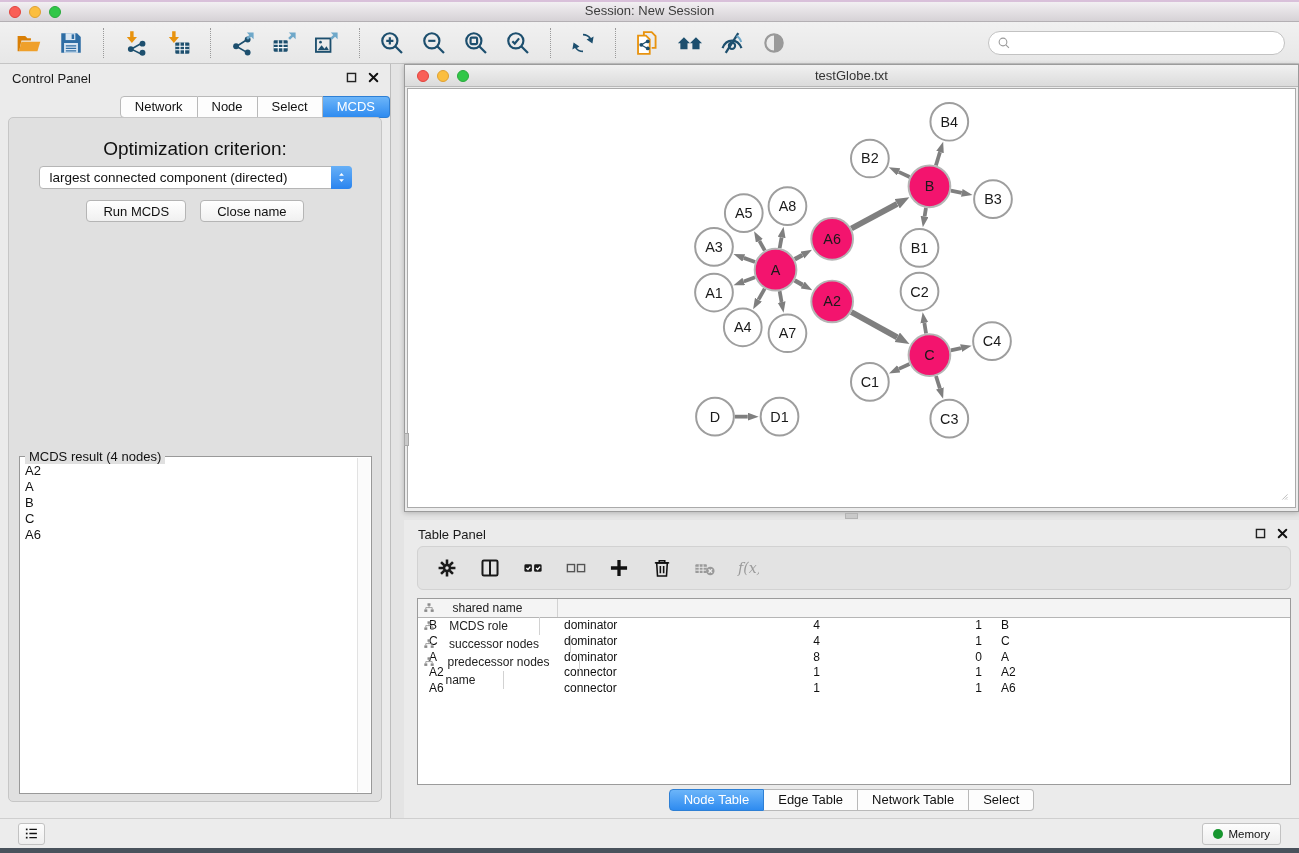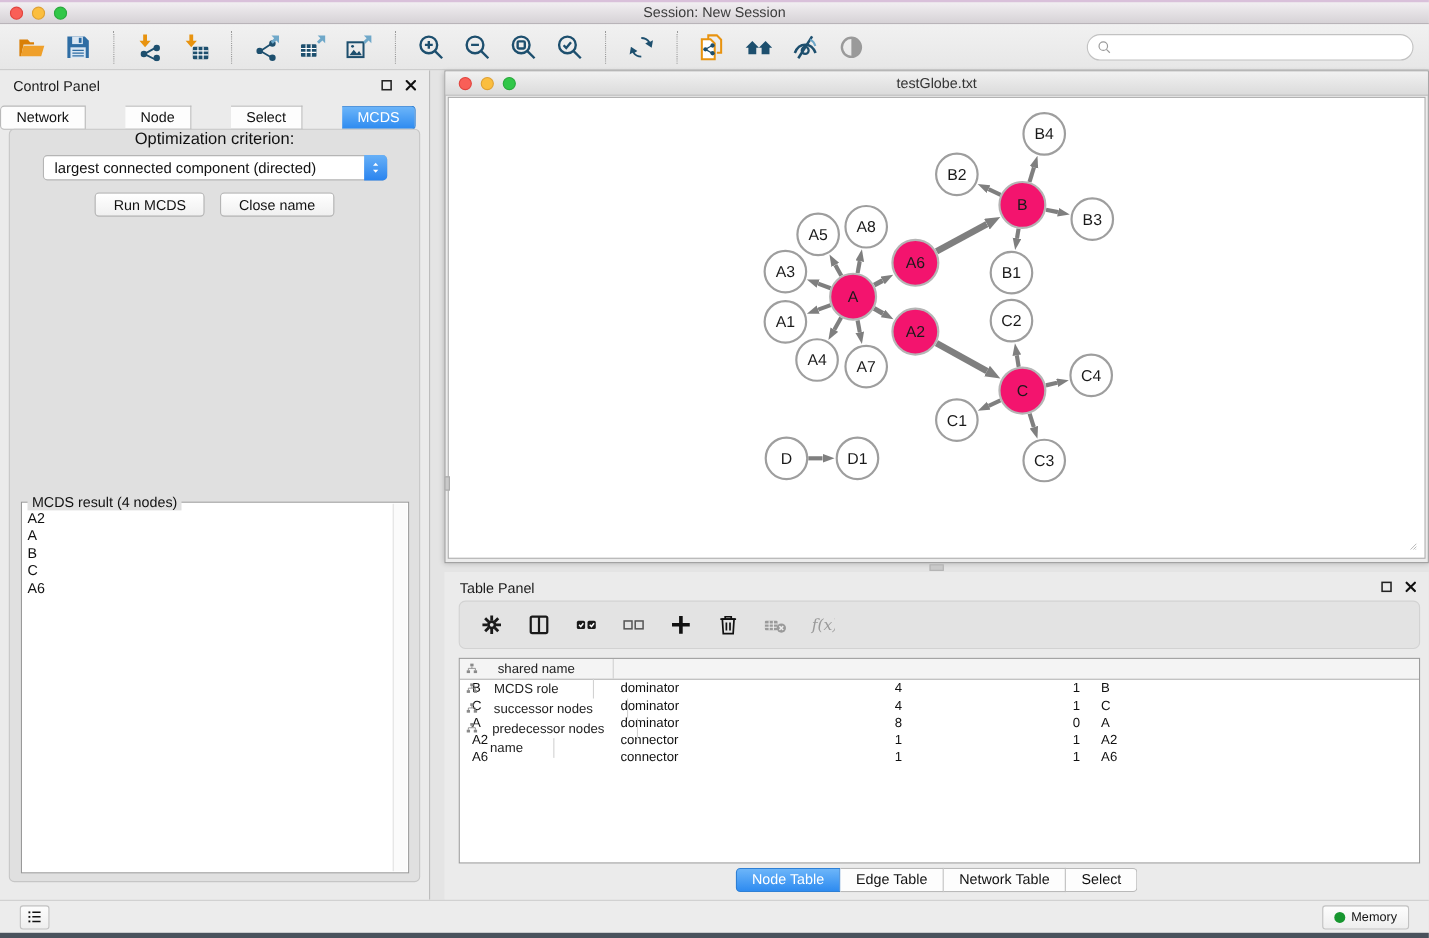--- a/index.html
+++ b/index.html
@@ -34,29 +34,29 @@
 
   .workspace { position:absolute; top:64px; left:0; right:0; height:754px; background:#e4e4e4; }
 
   
   .control-panel { position:absolute; left:0; top:0; width:391px; height:754px;
     background:#ebebeb; border-right:1px solid #bdbdbd; }
   .panel-title { position:absolute; left:12px; top:7px; font-size:13px; color:#1a1a1a; }
   .panel-icons { position:absolute; right:10px; top:7px; display:flex; gap:9px; }
   .panel-icon { width:13px; height:13px; }
   .panel-icon svg { width:13px; height:13px; }
-  .cp-tabs { position:absolute; left:0; right:0; top:32px; display:flex; justify-content:flex-start;gap:36px; }
+  .cp-tabs { position:absolute; left:0; right:0; top:32px; display:flex; justify-content:flex-end; }
   .tab { height:22px; padding:0 14px; background:#fdfdfd; border:1px solid #b9b9b9; border-left:none;
     font-size:13px; line-height:20px; color:#111; }
   .tab:first-child { border-left:1px solid #b9b9b9; border-radius:4px 0 0 4px; }
   .tab:last-child { border-radius:0 4px 4px 0; }
   .tab.active { background:linear-gradient(#6cb5f9,#2e8bf0); border-color:#2e7fd4; color:#fff; }
   .cp-body { position:absolute; left:8px; right:8px; top:53px; bottom:16px;
     background:#e0e0e0; border:1px solid #c6c6c6; border-radius:5px; }
-  .opt-label { text-align:center; font-size:15px; color:#111; }
+  .opt-label { margin-top:20px; text-align:center; font-size:19px; color:#111; }
   .dropdown { position:relative; margin:6px auto 0; width:313px; height:23px; background:#fff;
     border:1px solid #b5b5b5; border-radius:4px; font-size:13.5px; line-height:21px;
     padding-left:10px; color:#111; }
   .dd-stepper { position:absolute; right:-1px; top:-1px; width:21px; height:23px;
     background:linear-gradient(#67b0f7,#2a84ef); border-radius:0 4px 4px 0;
     display:flex; align-items:center; justify-content:center; }
   .dd-stepper svg { width:13px; height:17px; }
   .btn-row { display:flex; justify-content:center; gap:14px; margin-top:11px; }
   .push-btn { height:22px; padding:0 16px; background:linear-gradient(#ffffff,#f0f0f0);
     border:1px solid #b5b5b5; border-radius:4px; font-size:13px; color:#111; font-family:inherit; }

